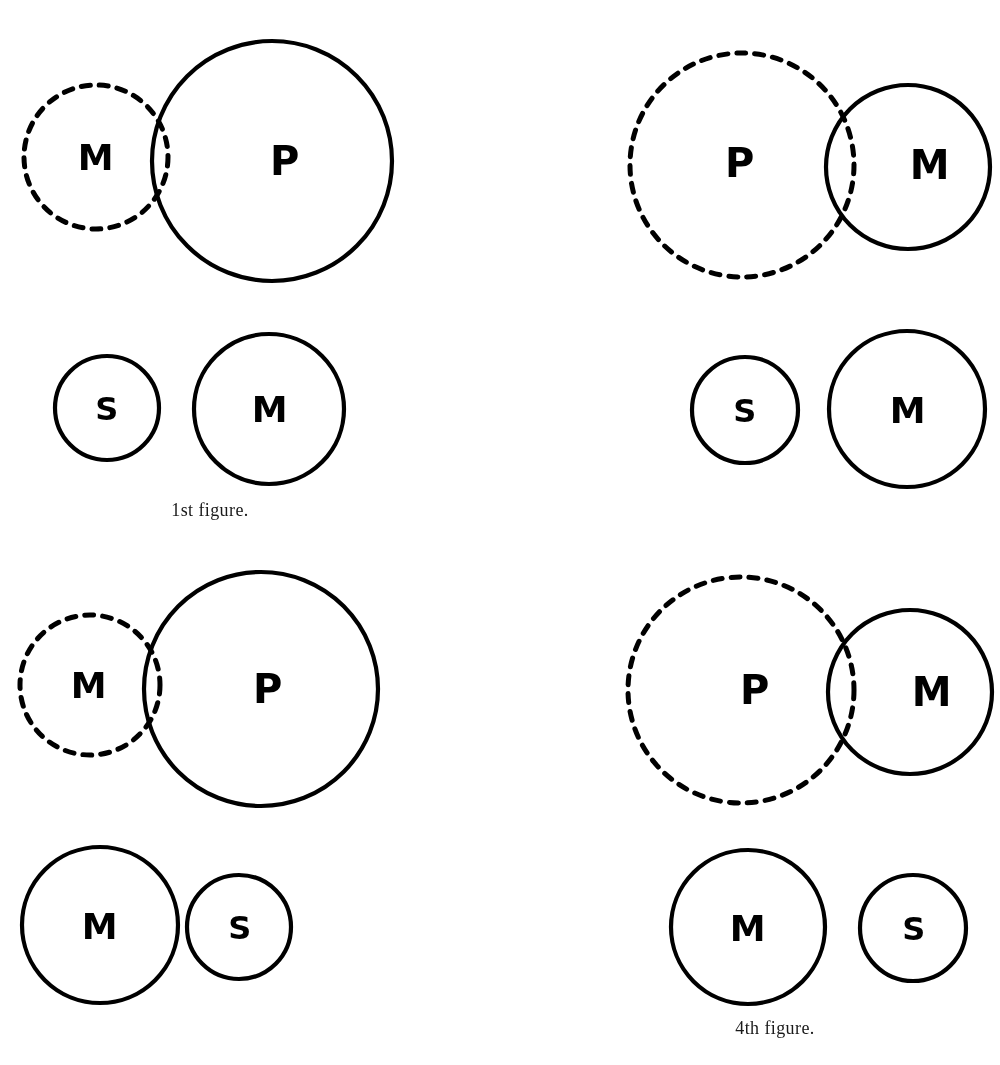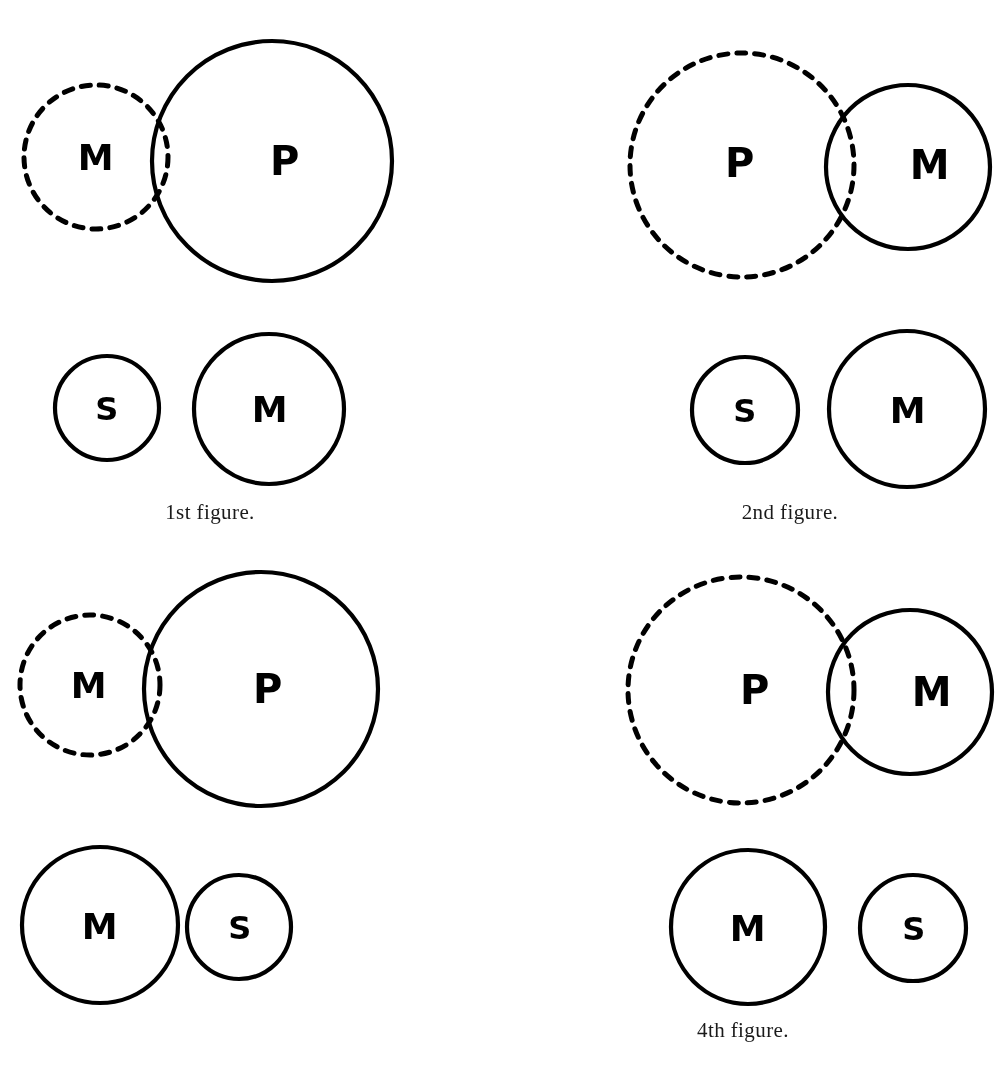--- a/index.html
+++ b/index.html
@@ -48,21 +48,21 @@
     text-anchor: middle;
     dominant-baseline: central;
     letter-spacing: 0.5px;
   }
   .term-big { font-size: 40px; }
   .term-mid { font-size: 36px; }
   .term-sm  { font-size: 32px; }
   .caption {
     position: absolute;
     font-family: "Liberation Serif", "DejaVu Serif", serif;
-    font-size: 21px;
+    font-size: 18px;
     letter-spacing: 0.4px;
     color: #1a1a1a;
     white-space: nowrap;
     text-align: center;
   }
 </style>
 </head>
 <body>
 
 <div id="plate">
@@ -90,21 +90,20 @@
       <circle class="circle-solid" cx="908" cy="167" r="82"></circle>
       <text class="term-label term-big" x="740" y="163">P</text>
       <text class="term-label term-big" x="930" y="165">M</text>
 
       <circle class="circle-solid" cx="745" cy="410" r="53"></circle>
       <circle class="circle-solid" cx="907" cy="409" r="78"></circle>
       <text class="term-label term-sm" x="745" y="411">S</text>
       <text class="term-label term-mid" x="908" y="410">M</text>
     </svg>
   </div>
-  <div class="caption" style="left:680px; top:500px; width:220px;">2nd figure.</div>
 
   <div class="figure-cell" style="left:0px; top:540px; width:500px; height:480px;">
     <svg class="fig-svg" width="500" height="480" viewBox="0 540 500 480">
 
       <circle class="circle-dashed" cx="90" cy="685" r="70"></circle>
       <circle class="circle-solid" cx="261" cy="689" r="117"></circle>
       <text class="term-label term-mid" x="89" y="685">M</text>
       <text class="term-label term-big" x="268" y="689">P</text>
 
       <circle class="circle-solid" cx="100" cy="925" r="78"></circle>
@@ -121,15 +120,15 @@
       <circle class="circle-solid" cx="910" cy="692" r="82"></circle>
       <text class="term-label term-big" x="755" y="690">P</text>
       <text class="term-label term-big" x="932" y="692">M</text>
 
       <circle class="circle-solid" cx="748" cy="927" r="77"></circle>
       <circle class="circle-solid" cx="913" cy="928" r="53"></circle>
       <text class="term-label term-mid" x="748" y="928">M</text>
       <text class="term-label term-sm" x="914" y="929">S</text>
     </svg>
   </div>
-  <div class="caption" style="left:618px; top:1018px; width:250px;">4th figure.</div>
+  <div class="caption" style="left:650px; top:1018px; width:250px;">4th figure.</div>
 
 </div>
 
 </body></html>

